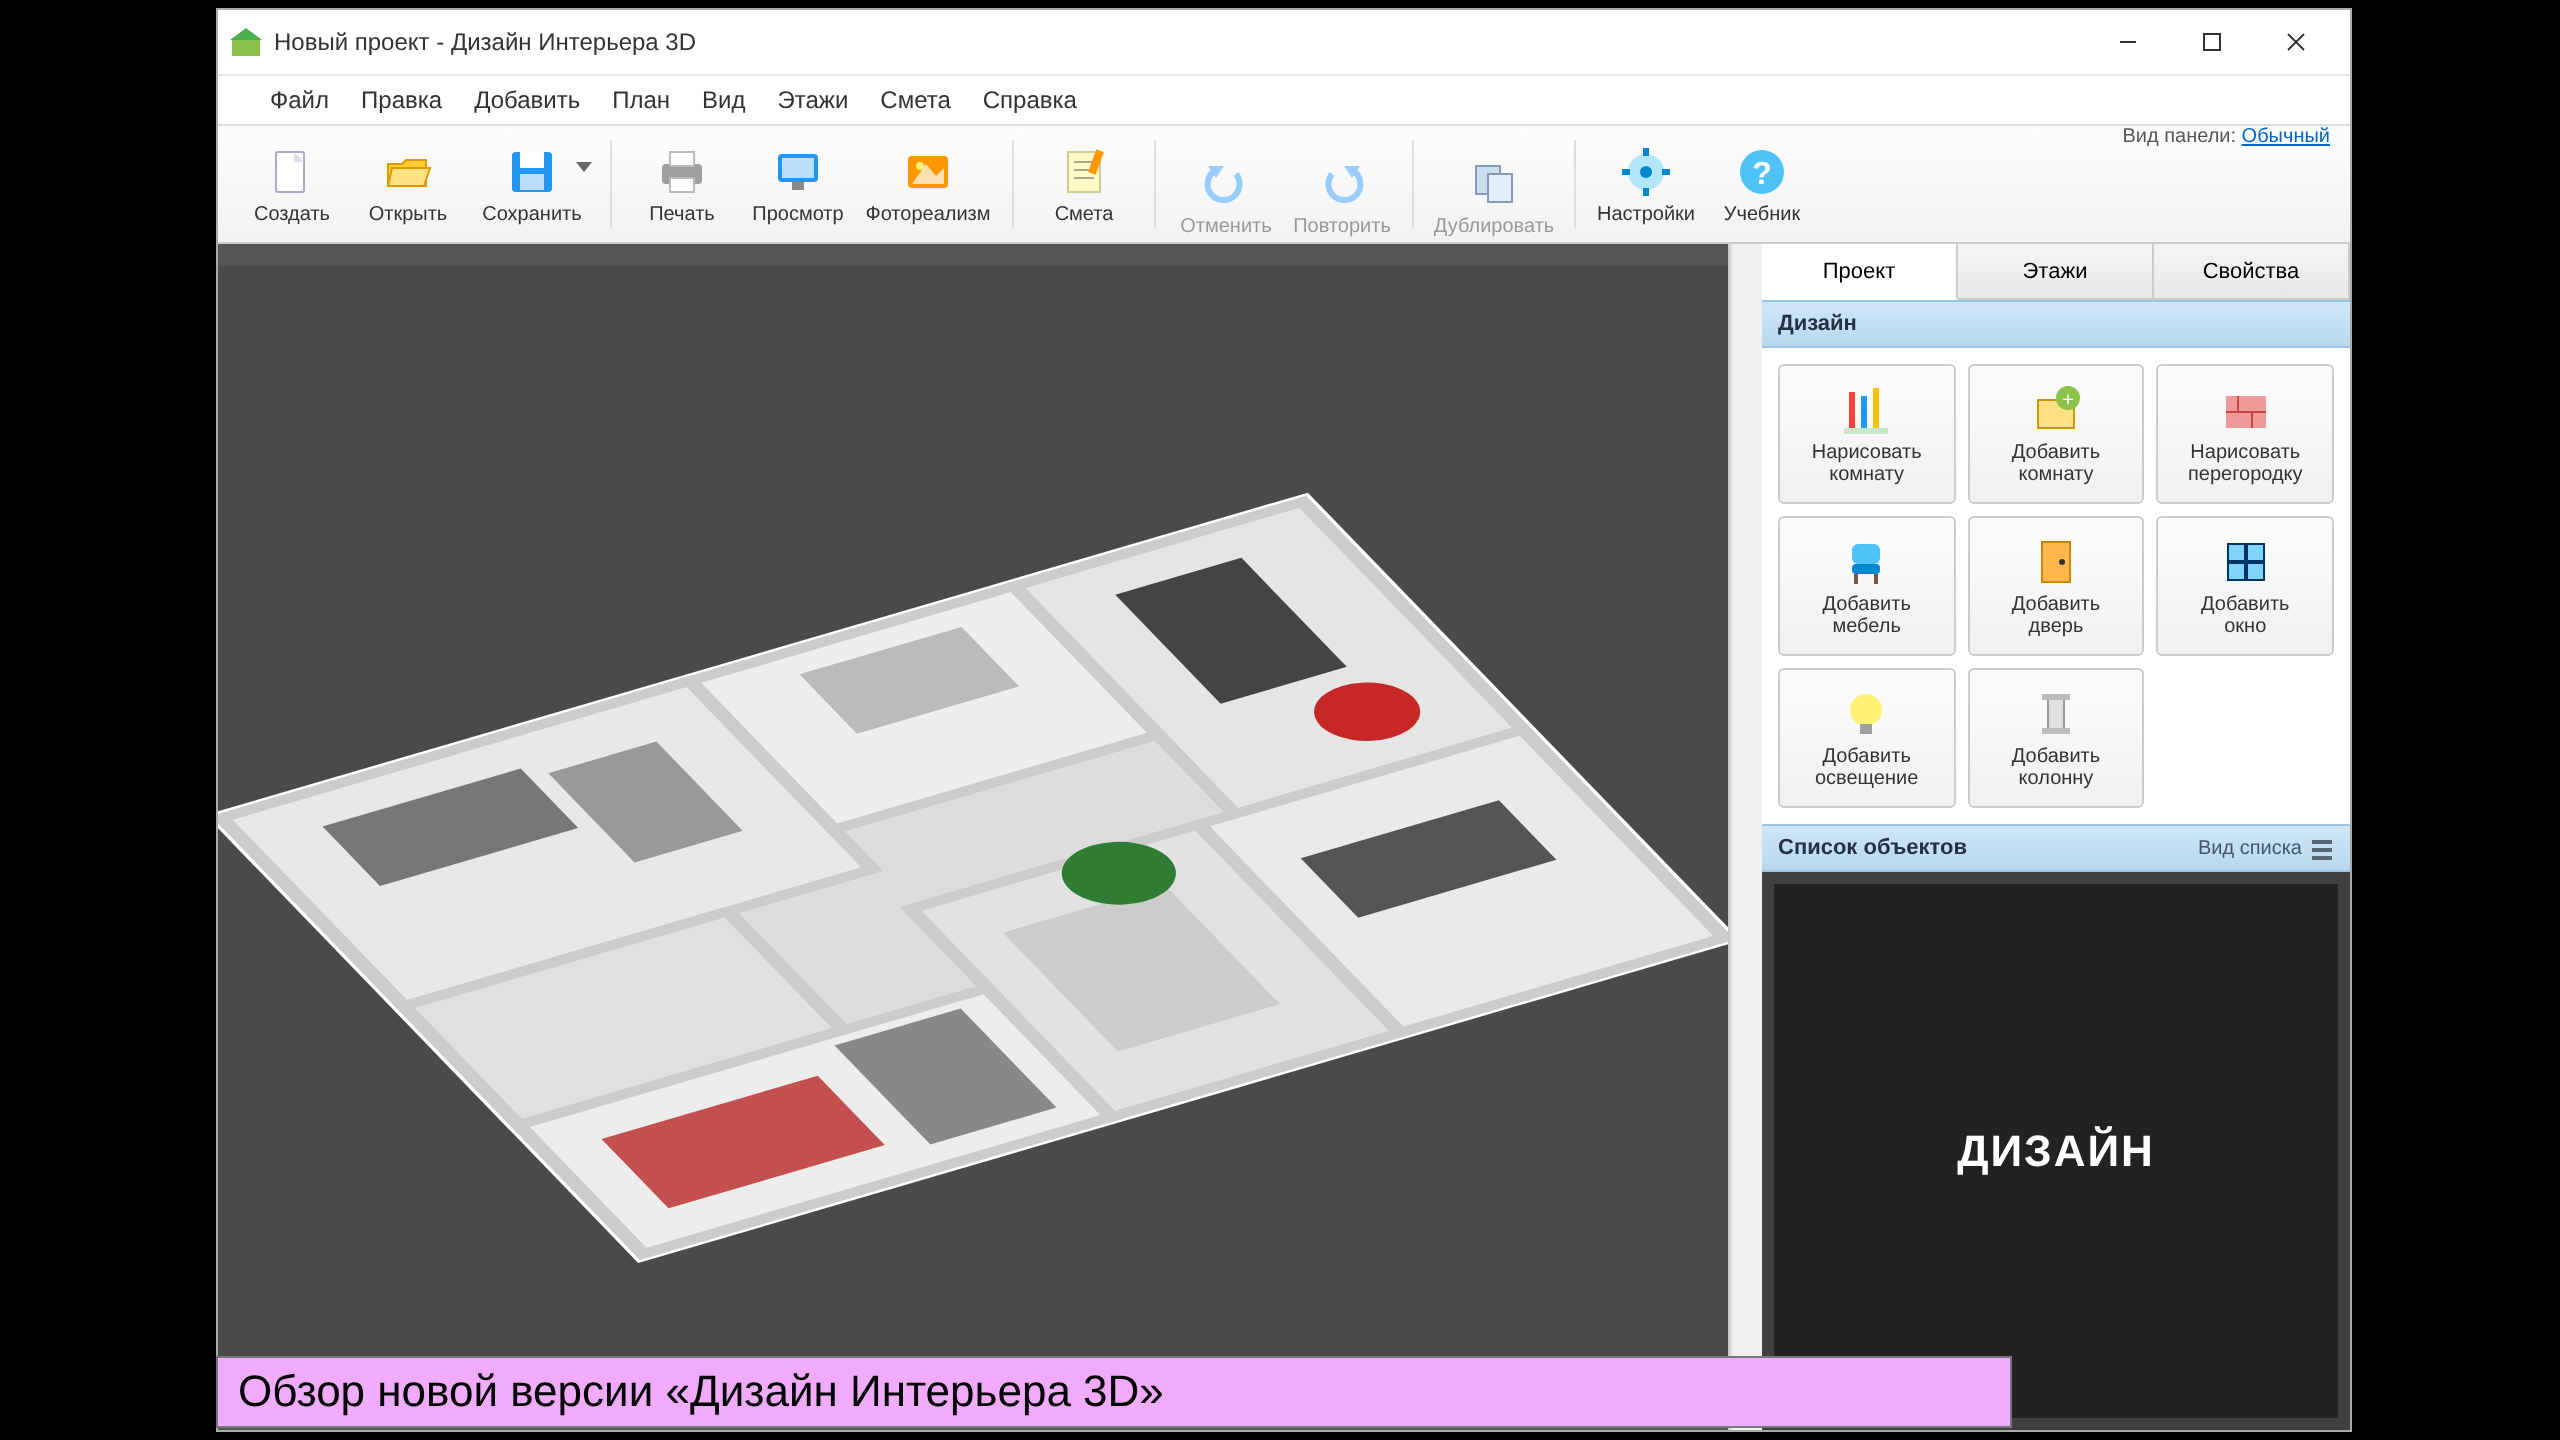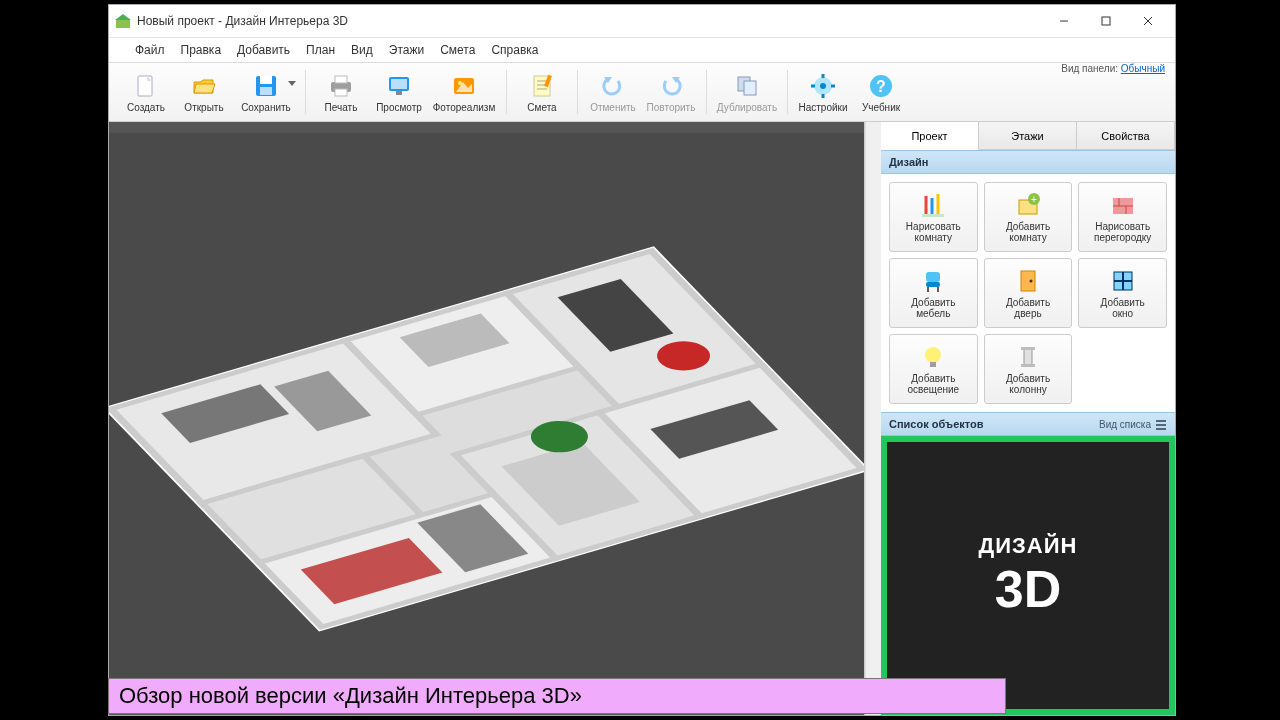--- a/index.html
+++ b/index.html
@@ -7,29 +7,29 @@
 .app-window { position: absolute; left: 108px; top: 4px; width: 1068px; height: 712px; background: #fff; border: 1px solid #aaa; display: flex; flex-direction: column; }
 .titlebar { height: 28px; background: #fff; display: flex; align-items: center; padding: 16px 6px; border-bottom: 1px solid #e5e5e5; }
 .titlebar .app-icon { width: 16px; height: 16px; margin-right: 6px; }
 .titlebar .title { font-size: 12px; color: #333; flex: 1; }
 .win-controls { display: flex; }
 .win-btn { width: 42px; height: 24px; display: flex; align-items: center; justify-content: center; font-size: 12px; color: #333; cursor: pointer; }
 .menubar { height: 24px; display: flex; align-items: center; padding: 0 8px; gap: 4px; background: #fff; font-size: 12px; color: #333; margin-left: 12px; }
 .menu-item { padding: 2px 6px; cursor: pointer; }
 .toolbar { height: 60px; background: linear-gradient(#fdfdfd,#f2f2f2); border-top: 1px solid #ddd; border-bottom: 1px solid #ccc; display: flex; align-items: center; padding: 2px 8px; position: relative; }
 .tool-btn { display: flex; flex-direction: column; align-items: center; justify-content: center; width: 58px; height: 54px; font-size: 10px; color: #333; cursor: pointer; border-radius: 2px; }
-.tool-btn.disabled { color: #999; }
+.tool-btn.disabled { color: #999; justify-content: flex-end; }
 .tool-btn .ico { width: 28px; height: 28px; display: flex; align-items: center; justify-content: center; margin-bottom: 2px; }
 .tool-sep { width: 1px; height: 44px; background: #ddd; margin: 0 6px; }
 .panel-label { position: absolute; right: 10px; top: 0; font-size: 10px; color: #555; }
 .panel-label a { color: #0066cc; text-decoration: underline; cursor: pointer; }
 .content { flex: 1; display: flex; overflow: hidden; }
 .viewport { flex: 1; background: #555; position: relative; border-right: 1px solid #ccc; display:flex; align-items:center; justify-content:center; }
 .scrollbar-v { width: 16px; background: #f0f0f0; border-left: 1px solid #ddd; }
-.side-panel { width: 294px; background: #22c55e; display: flex; flex-direction: column; }
+.side-panel { width: 294px; background: #404040; display: flex; flex-direction: column; }
 .side-tabs { display: flex; height: 28px; border-bottom: 1px solid #ccc; }
 .side-tab { flex: 1; display: flex; align-items: center; justify-content: center; font-size: 11px; border-right: 1px solid #ccc; background: linear-gradient(#f5f5f5,#e8e8e8); cursor: pointer; }
 .side-tab.active { background: #fff; border-bottom: 1px solid #fff; margin-bottom: -1px; }
 .section-hdr { height: 24px; background: linear-gradient(#cfe6f7,#b8d8ef); border-top: 1px solid #9cc3e0; border-bottom: 1px solid #9cc3e0; display: flex; align-items: center; padding: 0 8px; font-size: 11px; font-weight: bold; color: #234; }
 .section-hdr .right { margin-left: auto; font-weight: normal; font-size: 10px; color: #456; display:flex; align-items:center; gap:4px;}
 .design-grid { display: grid; grid-template-columns: repeat(3, 1fr); gap: 6px; padding: 8px; background: #fff; }
 .design-btn { height: 70px; background: linear-gradient(#fdfdfd,#f0f0f0); border: 1px solid #ccc; border-radius: 3px; display: flex; flex-direction: column; align-items: center; justify-content: center; font-size: 10px; color: #333; text-align: center; cursor: pointer; padding: 2px; line-height: 1.15; }
 .design-btn .dico { width: 28px; height: 28px; margin-bottom: 2px; display:flex; align-items:center; justify-content:center; }
 .promo { flex: 1; background: #222; margin: 6px; display: flex; flex-direction: column; align-items: center; justify-content: center; color: #fff; font-weight: bold; text-align: center; }
 .promo .l1 { font-size: 22px; letter-spacing: 1px; }
@@ -361,21 +361,20 @@
           <svg width="12" height="12">
               <rect x="1" y="2" width="10" height="2" fill="#567"></rect>
               <rect x="1" y="6" width="10" height="2" fill="#567"></rect>
               <rect x="1" y="10" width="10" height="2" fill="#567"></rect>
             </svg>
         </span>
       </div>
 
       <div class="promo">
         <div class="l1">ДИЗАЙН</div>
-        <div class="l2">3D</div>
       </div>
     </div>
   </div>
 </div>
 
 <div class="caption-bar">
   <span>Обзор новой версии «Дизайн Интерьера 3D»</span>
 </div>
 
 </body></html>

